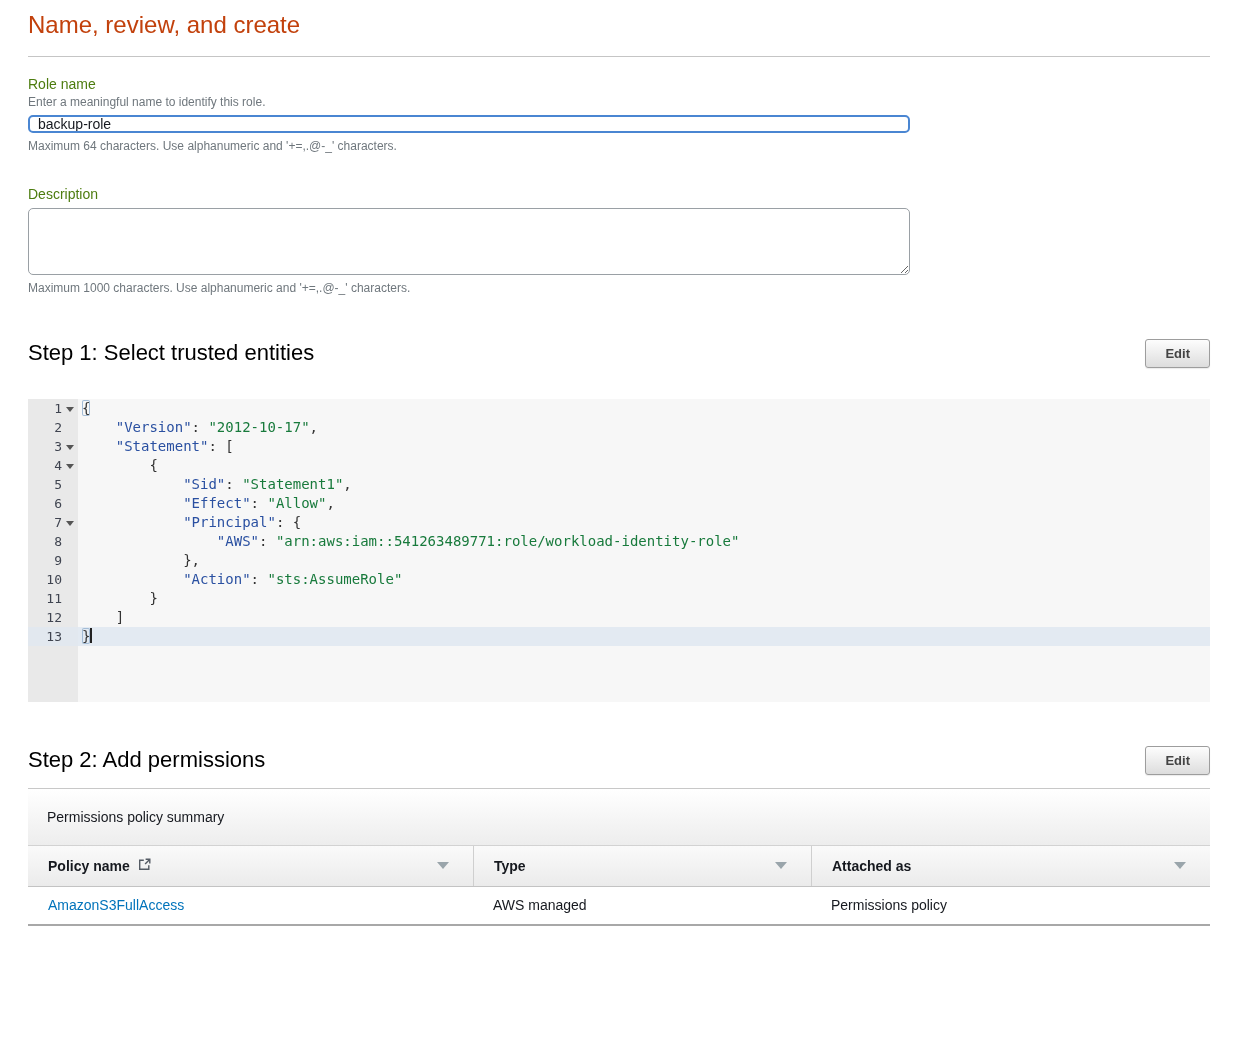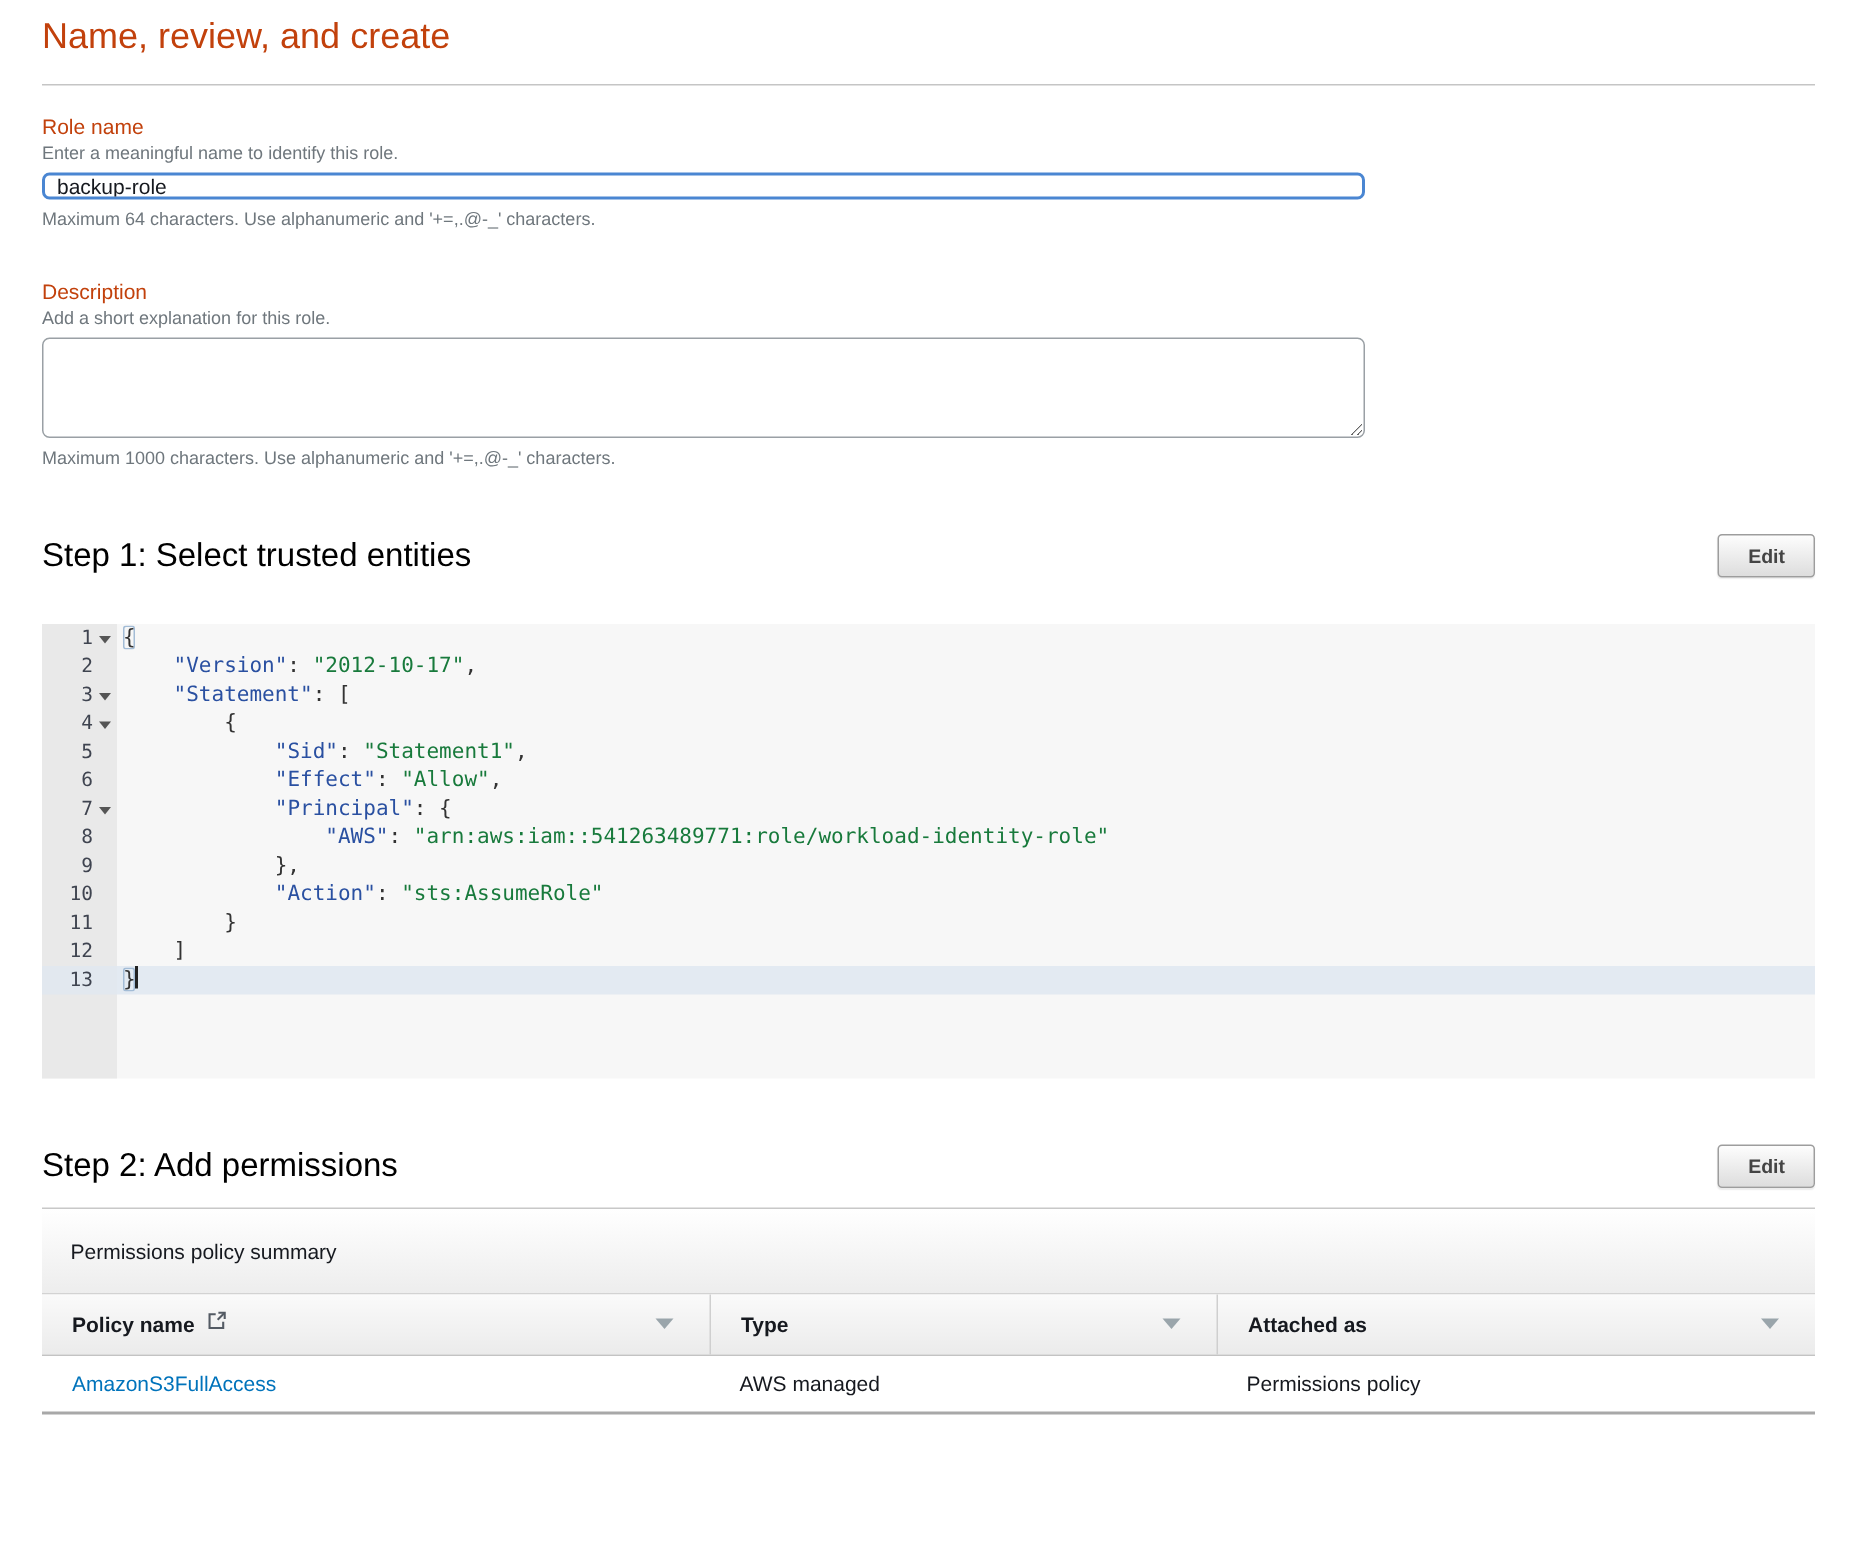--- a/index.html
+++ b/index.html
@@ -9,21 +9,21 @@
     font-family:"Liberation Sans", sans-serif;
     color:#16191f; overflow:hidden;
   }
   .page { padding-left:28px; padding-right:32px; }
 
   h1.page-title { font-size:24px; font-weight:400; color:#c2410c; margin:11px 0 0 0; line-height:1.15; }
 
   h2.section-heading { font-size:16.5px; font-weight:700; color:#16191f; margin:43px 0 0 0; }
   .divider { border:none; border-top:1px solid #c5c5c5; margin:17px 0 0 0; }
 
-  .field-label { font-size:14px; color:#c2410c; margin-top:19px; }
+  .field-label { font-size:14px; color:#4d7c0f; margin-top:19px; }
   .field-label.second { margin-top:33px; }
   .field-hint { font-size:12px; color:#6f777d; margin-top:3px; }
   .field-constraint { font-size:12px; color:#6f777d; margin-top:6px; }
 
   .text-input {
     display:block; margin-top:6px; width:882px; height:18px;
     border:2px solid var(--focus-border,#4a86d2); border-radius:5px;
     padding:0 8px; font-size:14px; color:#16191f;
     font-family:"Liberation Sans", sans-serif; outline:none;
   }
@@ -96,21 +96,20 @@
 
   <div>
     <div class="field-label">Role name</div>
     <div class="field-hint">Enter a meaningful name to identify this role.</div>
     <input class="text-input" type="text" value="backup-role" style="">
     <div class="field-constraint">Maximum 64 characters. Use alphanumeric and '+=,.@-_' characters.</div>
   </div>
 
   <div>
     <div class="field-label second">Description</div>
-    <div class="field-hint">Add a short explanation for this role.</div>
     <textarea class="text-area" style=""></textarea>
     <div class="field-constraint">Maximum 1000 characters. Use alphanumeric and '+=,.@-_' characters.</div>
   </div>
 
   <div class="step-header">
     <h2>Step 1: Select trusted entities</h2>
     <button class="aws-btn">Edit</button>
   </div>
 
   <div class="editor">

